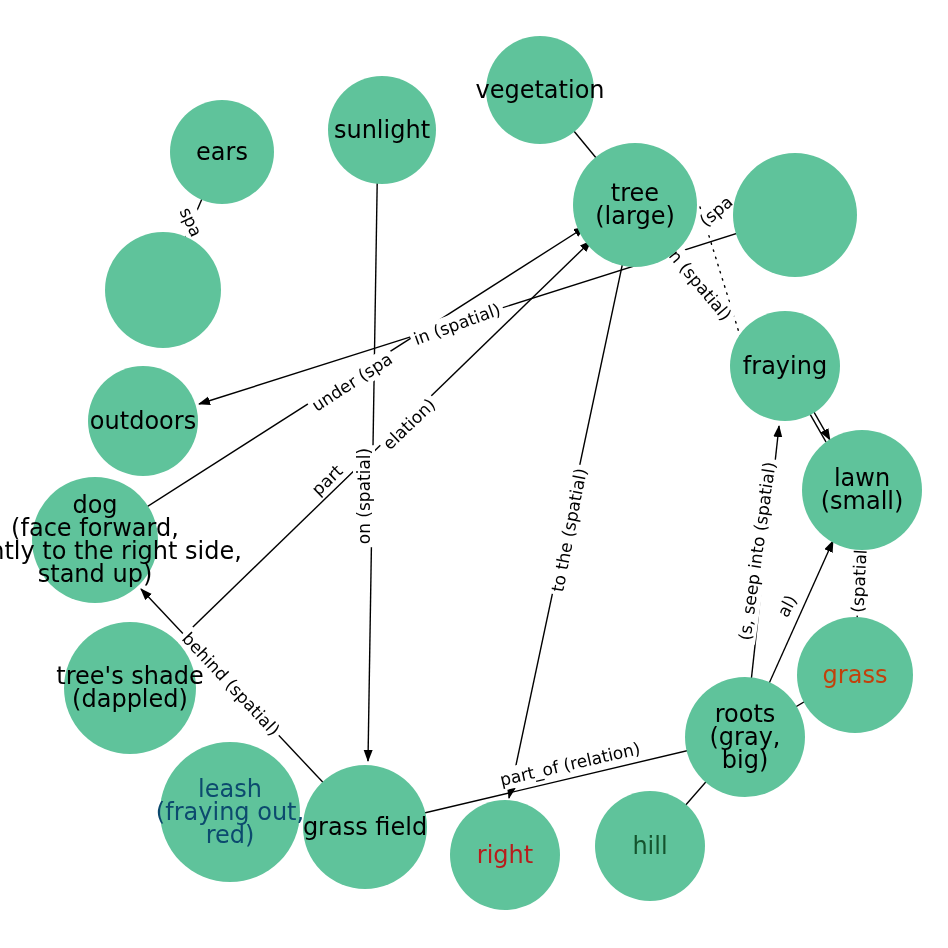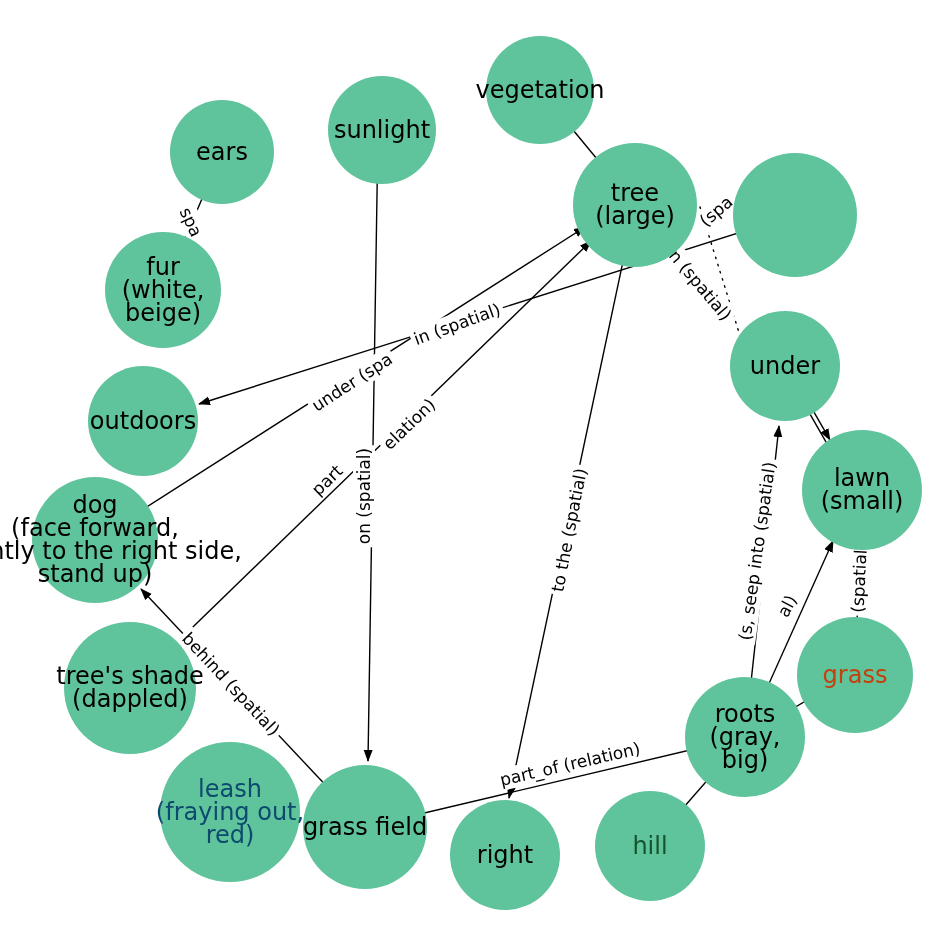--- a/index.html
+++ b/index.html
@@ -89,40 +89,37 @@
     <div class="node-circle" style="left: 88px; top: 366px; width: 110px; height: 110px; background: rgb(95, 195, 155);"></div>
     <div class="node-circle" style="left: 32px; top: 477px; width: 126px; height: 126px; background: rgb(95, 195, 155);"></div>
     <div class="node-circle" style="left: 64px; top: 622px; width: 132px; height: 132px; background: rgb(95, 195, 155);"></div>
     <div class="node-circle" style="left: 160px; top: 742px; width: 140px; height: 140px; background: rgb(95, 195, 155);"></div>
     <div class="node-circle" style="left: 303px; top: 765px; width: 124px; height: 124px; background: rgb(95, 195, 155);"></div>
     <div class="node-circle" style="left: 450px; top: 800px; width: 110px; height: 110px; background: rgb(95, 195, 155);"></div>
     <div class="node-circle" style="left: 595px; top: 791px; width: 110px; height: 110px; background: rgb(95, 195, 155);"></div>
     <div class="node-circle" style="left: 685px; top: 677px; width: 120px; height: 120px; background: rgb(95, 195, 155);"></div>
     <div class="node-circle" style="left: 797px; top: 617px; width: 116px; height: 116px; background: rgb(95, 195, 155);"></div>
     <div class="node-label" style="left: 222px; top: 152px; color: rgb(0, 0, 0);">ears</div>
-    <div class="node-label" style="left: 163px; top: 290px; color: rgb(0, 0, 0);">fur
-(white,
-beige)</div>
     <div class="node-label" style="left: 382px; top: 130px; color: rgb(0, 0, 0); text-align: right;">sunlight</div>
     <div class="node-label" style="left: 540px; top: 90px; color: rgb(0, 0, 0);">vegetation</div>
     <div class="node-label" style="left: 635px; top: 205px; color: rgb(0, 0, 0);">tree
 (large)</div>
-    <div class="node-label" style="left: 785px; top: 366px; color: rgb(0, 0, 0);">under</div>
+    <div class="node-label" style="left: 785px; top: 366px; color: rgb(0, 0, 0);">fraying</div>
     <div class="node-label" style="left: 862px; top: 490px; color: rgb(0, 0, 0);">lawn
 (small)</div>
     <div class="node-label" style="left: 143px; top: 421px; color: rgb(0, 0, 0); text-align: center;">outdoors</div>
     <div class="node-label" style="left: 95px; top: 540px; color: rgb(0, 0, 0);">dog
 (face forward,
 slightly to the right side,
 stand up)</div>
     <div class="node-label" style="left: 130px; top: 688px; color: rgb(0, 0, 0);">tree's shade
 (dappled)</div>
     <div class="node-label" style="left: 230px; top: 812px; color: #0c4a6e;">leash
 (fraying out,
 red)</div>
     <div class="node-label" style="left: 365px; top: 827px; color: rgb(0, 0, 0);">grass field</div>
-    <div class="node-label" style="left: 505px; top: 855px; color: #000000;">right</div>
+    <div class="node-label" style="left: 505px; top: 855px; color: #b91c1c;">right</div>
     <div class="node-label" style="left: 650px; top: 846px; color: #14532d;">hill</div>
     <div class="node-label" style="left: 745px; top: 737px; color: rgb(0, 0, 0);">roots
 (gray,
 big)</div>
     <div class="node-label" style="left: 855px; top: 675px; color: #c2410c;">grass</div>
   </div>
 
 </body></html>

